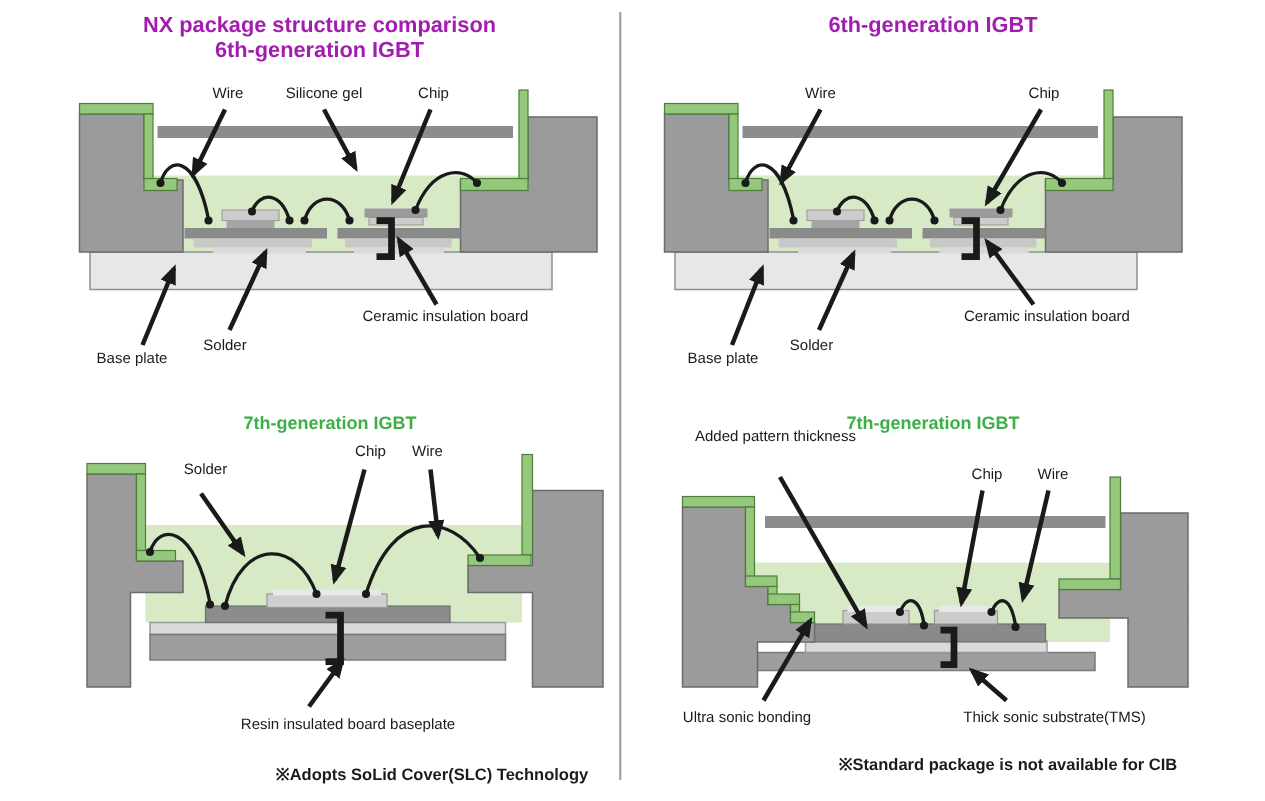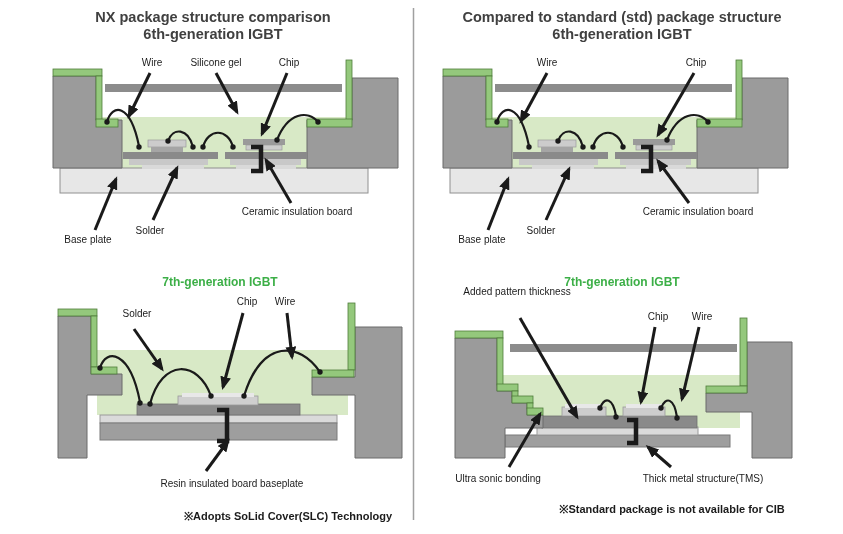--- a/index.html
+++ b/index.html
@@ -1,19 +1,19 @@
 <!DOCTYPE html>
 <html><head>
 <meta charset="utf-8">
 <style>
   html,body{margin:0;padding:0;background:#fff;}
   #canvas{position:relative;width:843px;height:534px;background:#fff;overflow:hidden;
           font-family:"Liberation Sans",sans-serif;}
   #diagram-svg{position:absolute;left:0;top:0;}
-  .title{position:absolute;font-size:14.5px;font-weight:600;line-height:17px;color:#404040;text-align:center;}
+  .title{position:absolute;font-size:14.5px;font-weight:600;line-height:17px;color:#a21caf;text-align:center;}
   .gtitle{position:absolute;font-size:12px;font-weight:700;color:#3caf47;text-align:center;white-space:nowrap;
           transform:translateX(-50%);}
   .lbl{position:absolute;font-size:10px;font-weight:400;line-height:13px;color:#1b1b1b;white-space:nowrap;
        transform:translateX(-50%);}
   .foot{position:absolute;font-size:11px;font-weight:700;color:#1b1b1b;white-space:nowrap;
         transform:translateX(-50%);}
 </style>
 </head>
 <body>
 
@@ -193,21 +193,20 @@
   <div>6th-generation IGBT</div>
 </div>
 <div class="lbl" style="left:152px;top:56px;">Wire</div>
 <div class="lbl" style="left:216px;top:56px;">Silicone gel</div>
 <div class="lbl" style="left:289px;top:56px;">Chip</div>
 <div class="lbl" style="left:297px;top:205px;">Ceramic insulation board</div>
 <div class="lbl" style="left:150px;top:224px;">Solder</div>
 <div class="lbl" style="left:88px;top:233px;">Base plate</div>
 
 <div class="title" style="left:432px;top:9px;width:380px;">
-  <div>Compared to standard (std) package structure</div>
   <div>6th-generation IGBT</div>
 </div>
 <div class="lbl" style="left:547px;top:56px;">Wire</div>
 <div class="lbl" style="left:696px;top:56px;">Chip</div>
 <div class="lbl" style="left:698px;top:205px;">Ceramic insulation board</div>
 <div class="lbl" style="left:541px;top:224px;">Solder</div>
 <div class="lbl" style="left:482px;top:233px;">Base plate</div>
 
 <div class="gtitle" style="left:220px;top:275px;">7th-generation IGBT</div>
 <div class="lbl" style="left:137px;top:307px;">Solder</div>
@@ -215,16 +214,16 @@
 <div class="lbl" style="left:285px;top:295px;">Wire</div>
 <div class="lbl" style="left:232px;top:477px;">Resin insulated board baseplate</div>
 <div class="foot" style="left:288px;top:508px;">※Adopts SoLid Cover(SLC) Technology</div>
 
 <div class="gtitle" style="left:622px;top:275px;">7th-generation IGBT</div>
 <div class="lbl" style="left:517px;top:285px;">Added pattern thickness</div>
 <div class="lbl" style="left:658px;top:310px;">Chip</div>
 <div class="lbl" style="left:702px;top:310px;">Wire</div>
 <div class="lbl" style="left:498px;top:472px;">Ultra sonic bonding</div>
 <div class="lbl" style="left:511px;top:489px;margin-top:44px;">adopted</div>
-<div class="lbl" style="left:703px;top:472px;">Thick metal structure(TMS)</div>
+<div class="lbl" style="left:703px;top:472px;">Thick sonic substrate(TMS)</div>
 <div class="foot" style="left:672px;top:501px;">※Standard package is not available for CIB</div>
 
 </div>
 
 </body></html>

